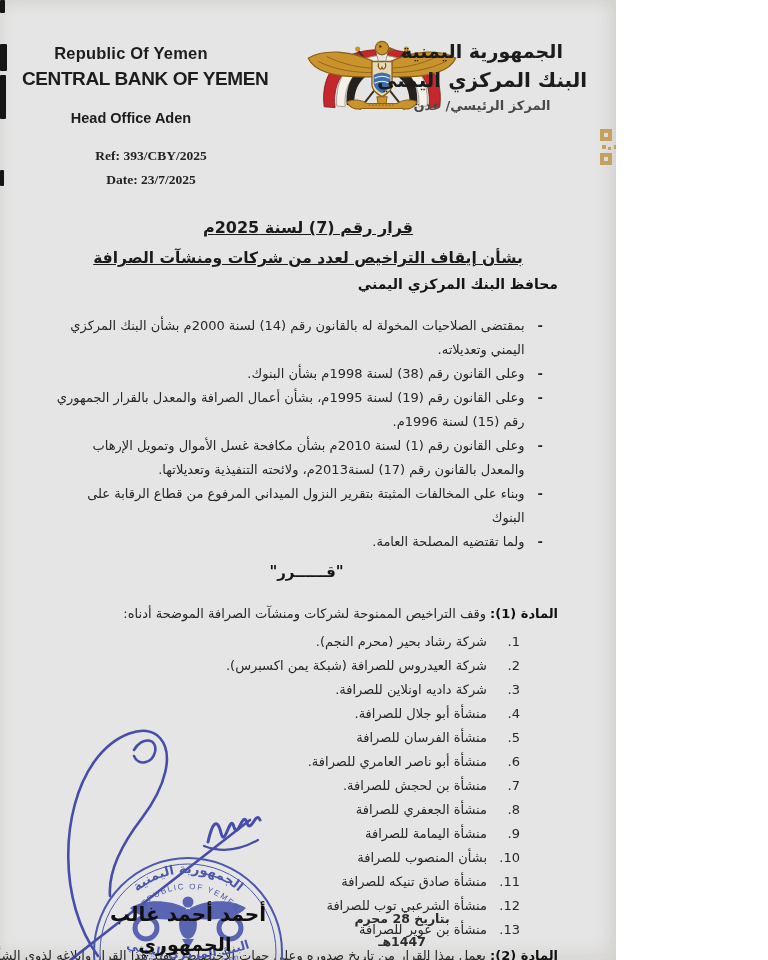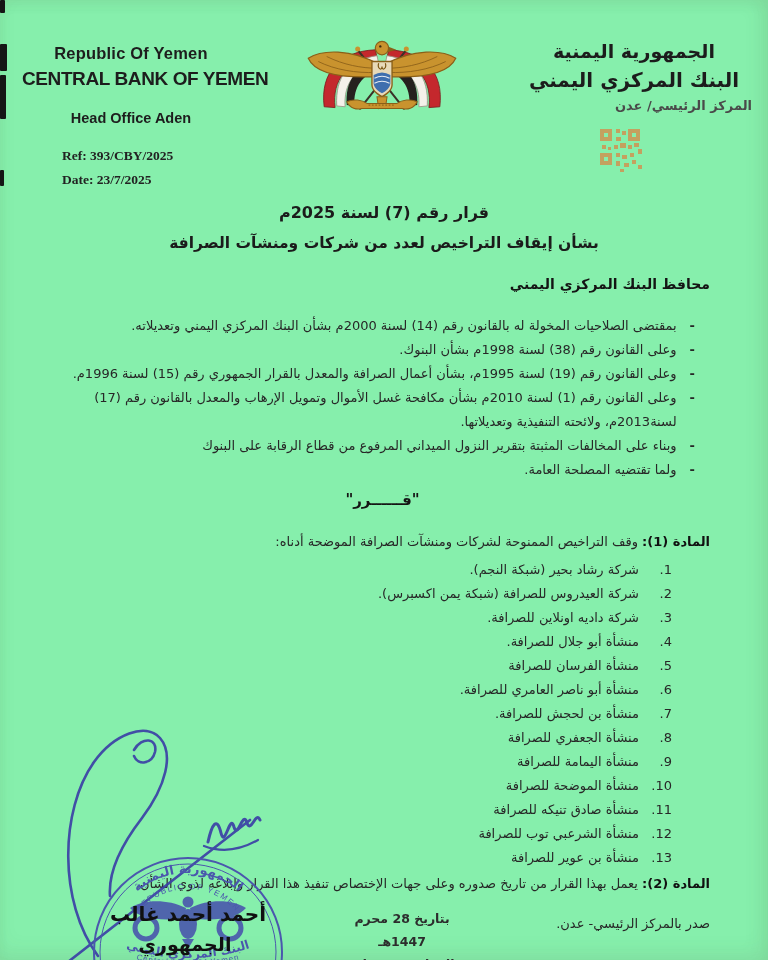--- a/index.html
+++ b/index.html
@@ -1,46 +1,46 @@
 <!DOCTYPE html>
 <html lang="ar"><head>
 <meta charset="utf-8">
 <style>
   html,body{margin:0;padding:0;}
   .page{
-    position:relative; width:768px; height:960px; overflow:hidden;
-    background:#86efac;
+    position:relative; width:616px; height:960px; overflow:hidden;
+    background:#e5e5e5;
     box-shadow:inset -8px 0 18px rgba(90,80,60,.07), inset 0 -10px 20px rgba(90,80,60,.05), inset 0 6px 12px rgba(90,80,60,.04);
     font-family:"DejaVu Sans", sans-serif; color:#262626;
   }
   .artifact{position:absolute; background:#151515; border-radius:1px;}
   .a1{left:0;top:0;width:5px;height:13px;}
   .a2{left:0;top:44px;width:7px;height:27px;}
   .a3{left:0;top:75px;width:6px;height:44px;}
   .a4{left:0;top:170px;width:4px;height:16px;}
 
   
   .en-header{position:absolute; left:22px; top:44px; width:218px; text-align:center;
     font-family:"Liberation Sans", sans-serif; color:#1d1d1d;}
   .en-l1{font-size:16.5px; font-weight:bold; letter-spacing:.2px;}
   .en-l2{font-size:19px; font-weight:bold; letter-spacing:-.4px; margin-top:5px; white-space:nowrap;}
   .en-l3{font-size:14.5px; font-weight:bold; margin-top:20px;}
-  .en-ref{margin-top:18px; text-align:left; padding-left:40px;
+  .en-ref{margin-top:18px; text-align:center; padding-left:40px;
     font-family:"Liberation Serif", serif; font-weight:bold; font-size:13.5px; line-height:24px; color:#222;}
 
   .emblem{position:absolute; left:298px; top:28px;}
 
   .ar-header{position:absolute; right:16px; top:40px; width:236px; text-align:center; direction:rtl; color:#1c1c1c;}
   .ar-l1{font-size:19px; font-weight:bold; letter-spacing:-1px;}
   .ar-l2{font-size:20px; font-weight:bold; margin-top:6px; white-space:nowrap;}
-  .ar-l3{font-size:13px; font-weight:bold; color:#4a4a4a; margin-top:6px;text-align:right;}
+  .ar-l3{font-size:13px; font-weight:bold; color:#4a4a4a; margin-top:6px;}
   .qr{position:absolute; left:598px; top:127px;}
 
   
-  .title{position:absolute; left:0; top:198px; width:100%; text-align:center; direction:rtl; color:#1b1b1b;}
+  .title{position:absolute; left:0; top:213px; width:100%; text-align:center; direction:rtl; color:#1b1b1b;text-decoration:underline;}
   .t1{font-size:16px; font-weight:bold; line-height:30px;}
   .t2{font-size:15.5px; font-weight:bold; line-height:30px;}
 
   
   .body{position:absolute; top:268px; right:58px; left:55px; direction:rtl; text-align:right;
     font-size:13px; color:#272727; line-height:24px;}
   .gov-head{font-size:14px; font-weight:bold; color:#141414; padding-top:4px; margin-bottom:18px;}
   .bullet{display:flex; align-items:flex-start; gap:13px; padding-right:15px; line-height:24px;}
   .dash{flex:0 0 auto; font-weight:bold;}
   .btxt{flex:1 1 auto;}
@@ -189,21 +189,21 @@
     <div class="decided">"قــــــرر"</div>
 
     <div class="article">
       <span class="art-label">المادة (1):</span>
       <span>وقف التراخيص الممنوحة لشركات ومنشآت الصرافة الموضحة أدناه:</span>
     </div>
 
     <div class="entity-list">
       <div class="erow">
           <span class="enum">1.</span>
-          <span class="ename">شركة رشاد بحير (شبكة النجم).</span>
+          <span class="ename">شركة رشاد بحير (محرم النجم).</span>
         </div>
       <div class="erow">
           <span class="enum">2.</span>
           <span class="ename">شركة العيدروس للصرافة (شبكة يمن اكسبرس).</span>
         </div>
       <div class="erow">
           <span class="enum">3.</span>
           <span class="ename">شركة داديه اونلاين للصرافة.</span>
         </div>
       <div class="erow">
@@ -225,21 +225,21 @@
       <div class="erow">
           <span class="enum">8.</span>
           <span class="ename">منشأة الجعفري للصرافة</span>
         </div>
       <div class="erow">
           <span class="enum">9.</span>
           <span class="ename">منشأة اليمامة للصرافة</span>
         </div>
       <div class="erow">
           <span class="enum">10.</span>
-          <span class="ename">منشأة الموضحة للصرافة</span>
+          <span class="ename">بشأن المنصوب للصرافة</span>
         </div>
       <div class="erow">
           <span class="enum">11.</span>
           <span class="ename">منشأة صادق تنيكه للصرافة</span>
         </div>
       <div class="erow">
           <span class="enum">12.</span>
           <span class="ename">منشأة الشرعبي توب للصرافة</span>
         </div>
       <div class="erow">

